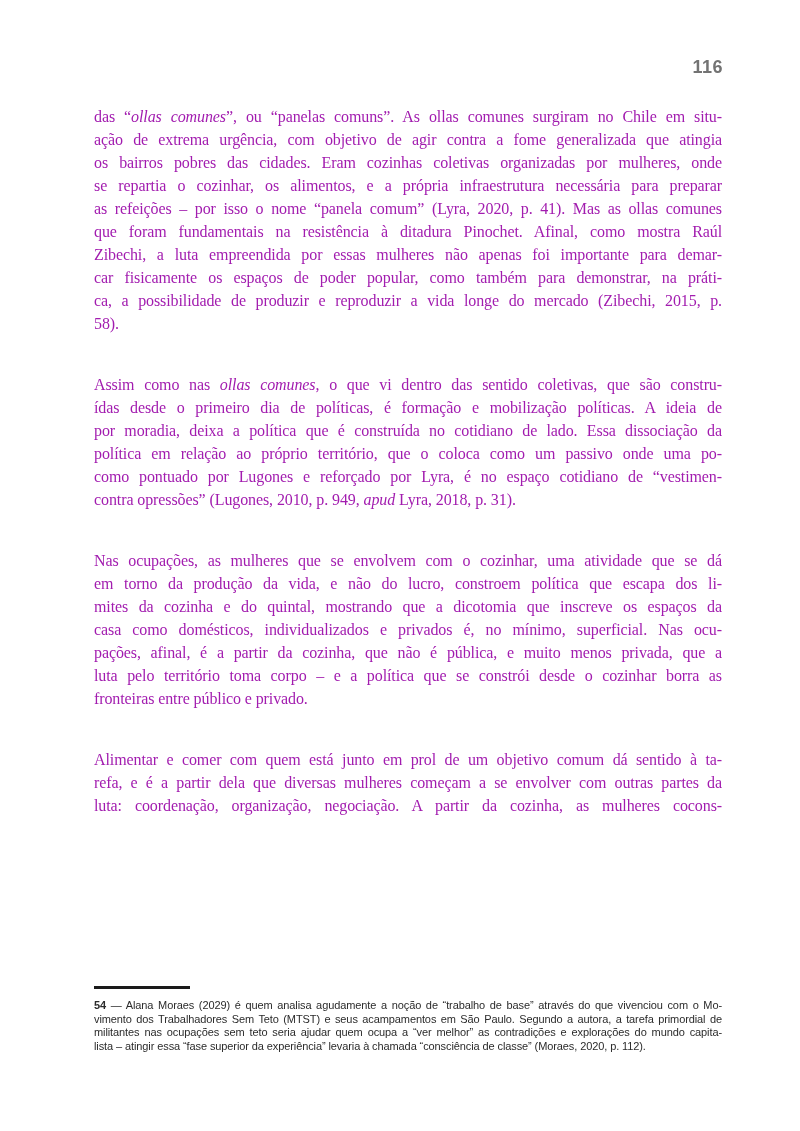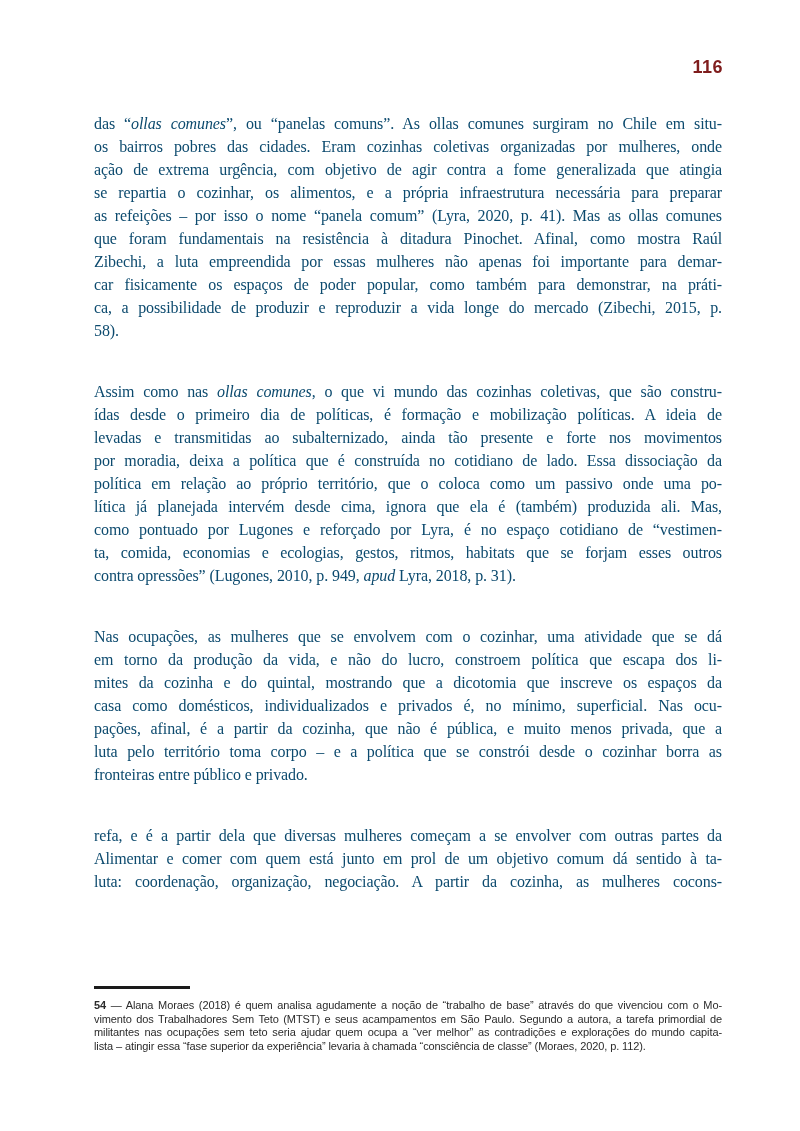--- a/index.html
+++ b/index.html
@@ -18,30 +18,30 @@
     color: #1c1c1c;
   }
   .page-number {
     position: absolute;
     top: 57px;
     right: 77px;
     font-family: "Liberation Sans", sans-serif;
     font-weight: 700;
     font-size: 18px;
     letter-spacing: 0.5px;
-    color: #7f1d1d;
+    color: #737373;
   }
   .body-text {
     position: absolute;
     left: 94px;
-    top: 112px;
+    top: 105px;
     width: 628px;
     font-family: "Liberation Serif", serif;
     font-size: 16px;
-    color: #0c4a6e;
+    color: #a21caf;
   }
   .para { margin: 0 0 38px 0; }
   .para:last-child { margin-bottom: 0; }
   .line {
     line-height: 23px;
     text-align: justify;
     text-align-last: justify;
     letter-spacing: -0.1px;
     white-space: normal;
   }
@@ -80,59 +80,56 @@
 </head>
 <body>
 
 <div class="page">
 
   <div class="page-number">116</div>
 
   <div class="body-text">
     <div class="para">
         <div class="line"><span>das “</span><span class="s-i">ollas comunes</span><span>”, ou “panelas comuns”. As ollas comunes surgiram no Chile em situ-</span></div>
+        <div class="line"><span>ação de extrema urgência, com objetivo de agir contra a fome generalizada que atingia</span></div>
         <div class="line"><span>os bairros pobres das cidades. Eram cozinhas coletivas organizadas por mulheres, onde</span></div>
-        <div class="line"><span>ação de extrema urgência, com objetivo de agir contra a fome generalizada que atingia</span></div>
         <div class="line"><span>se repartia o cozinhar, os alimentos, e a própria infraestrutura necessária para preparar</span></div>
         <div class="line"><span>as refeições – por isso o nome “panela comum” (Lyra, 2020, p. 41). Mas as ollas comunes</span></div>
         <div class="line"><span>que foram fundamentais na resistência à ditadura Pinochet. Afinal, como mostra Raúl</span></div>
         <div class="line"><span>Zibechi, a luta empreendida por essas mulheres não apenas foi importante para demar-</span></div>
         <div class="line"><span>car fisicamente os espaços de poder popular, como também para demonstrar, na práti-</span></div>
         <div class="line"><span>ca, a possibilidade de produzir e reproduzir a vida longe do mercado (Zibechi, 2015, p.</span></div>
         <div class="line last"><span>58).</span></div>
       </div>
     <div class="para">
-        <div class="line"><span>Assim como nas </span><span class="s-i">ollas comunes</span><span>, o que vi mundo das cozinhas coletivas, que são constru-</span></div>
+        <div class="line"><span>Assim como nas </span><span class="s-i">ollas comunes</span><span>, o que vi dentro das sentido coletivas, que são constru-</span></div>
         <div class="line"><span>ídas desde o primeiro dia de políticas, é formação e mobilização políticas. A ideia de</span></div>
-        <div class="line"><span>levadas e transmitidas ao subalternizado, ainda tão presente e forte nos movimentos</span></div>
         <div class="line"><span>por moradia, deixa a política que é construída no cotidiano de lado. Essa dissociação da</span></div>
         <div class="line"><span>política em relação ao próprio território, que o coloca como um passivo onde uma po-</span></div>
-        <div class="line"><span>lítica já planejada intervém desde cima, ignora que ela é (também) produzida ali. Mas,</span></div>
         <div class="line"><span>como pontuado por Lugones e reforçado por Lyra, é no espaço cotidiano de “vestimen-</span></div>
-        <div class="line"><span>ta, comida, economias e ecologias, gestos, ritmos, habitats que se forjam esses outros</span></div>
         <div class="line last"><span>contra opressões” (Lugones, 2010, p. 949, </span><span class="s-i">apud</span><span> Lyra, 2018, p. 31).</span></div>
       </div>
     <div class="para">
         <div class="line"><span>Nas ocupações, as mulheres que se envolvem com o cozinhar, uma atividade que se dá</span></div>
         <div class="line"><span>em torno da produção da vida, e não do lucro, constroem política que escapa dos li-</span></div>
         <div class="line"><span>mites da cozinha e do quintal, mostrando que a dicotomia que inscreve os espaços da</span></div>
         <div class="line"><span>casa como domésticos, individualizados e privados é, no mínimo, superficial. Nas ocu-</span></div>
         <div class="line"><span>pações, afinal, é a partir da cozinha, que não é pública, e muito menos privada, que a</span></div>
         <div class="line"><span>luta pelo território toma corpo – e a política que se constrói desde o cozinhar borra as</span></div>
         <div class="line last"><span>fronteiras entre público e privado.</span></div>
       </div>
     <div class="para">
+        <div class="line"><span>Alimentar e comer com quem está junto em prol de um objetivo comum dá sentido à ta-</span></div>
         <div class="line"><span>refa, e é a partir dela que diversas mulheres começam a se envolver com outras partes da</span></div>
-        <div class="line"><span>Alimentar e comer com quem está junto em prol de um objetivo comum dá sentido à ta-</span></div>
         <div class="line"><span>luta: coordenação, organização, negociação. A partir da cozinha, as mulheres cocons-</span></div>
       </div>
   </div>
 
   <div class="footnote-separator"></div>
 
   <div class="footnote">
-      <div class="line"><span class="s-b">54</span><span> — Alana Moraes (2018) é quem analisa agudamente a noção de “trabalho de base” através do que vivenciou com o Mo-</span></div>
+      <div class="line"><span class="s-b">54</span><span> — Alana Moraes (2029) é quem analisa agudamente a noção de “trabalho de base” através do que vivenciou com o Mo-</span></div>
       <div class="line"><span>vimento dos Trabalhadores Sem Teto (MTST) e seus acampamentos em São Paulo. Segundo a autora, a tarefa primordial de</span></div>
       <div class="line"><span>militantes nas ocupações sem teto seria ajudar quem ocupa a “ver melhor” as contradições e explorações do mundo capita-</span></div>
       <div class="line last"><span>lista – atingir essa “fase superior da experiência” levaria à chamada “consciência de classe” (Moraes, 2020, p. 112).</span></div>
     </div>
 
 </div>
 
 </body></html>

